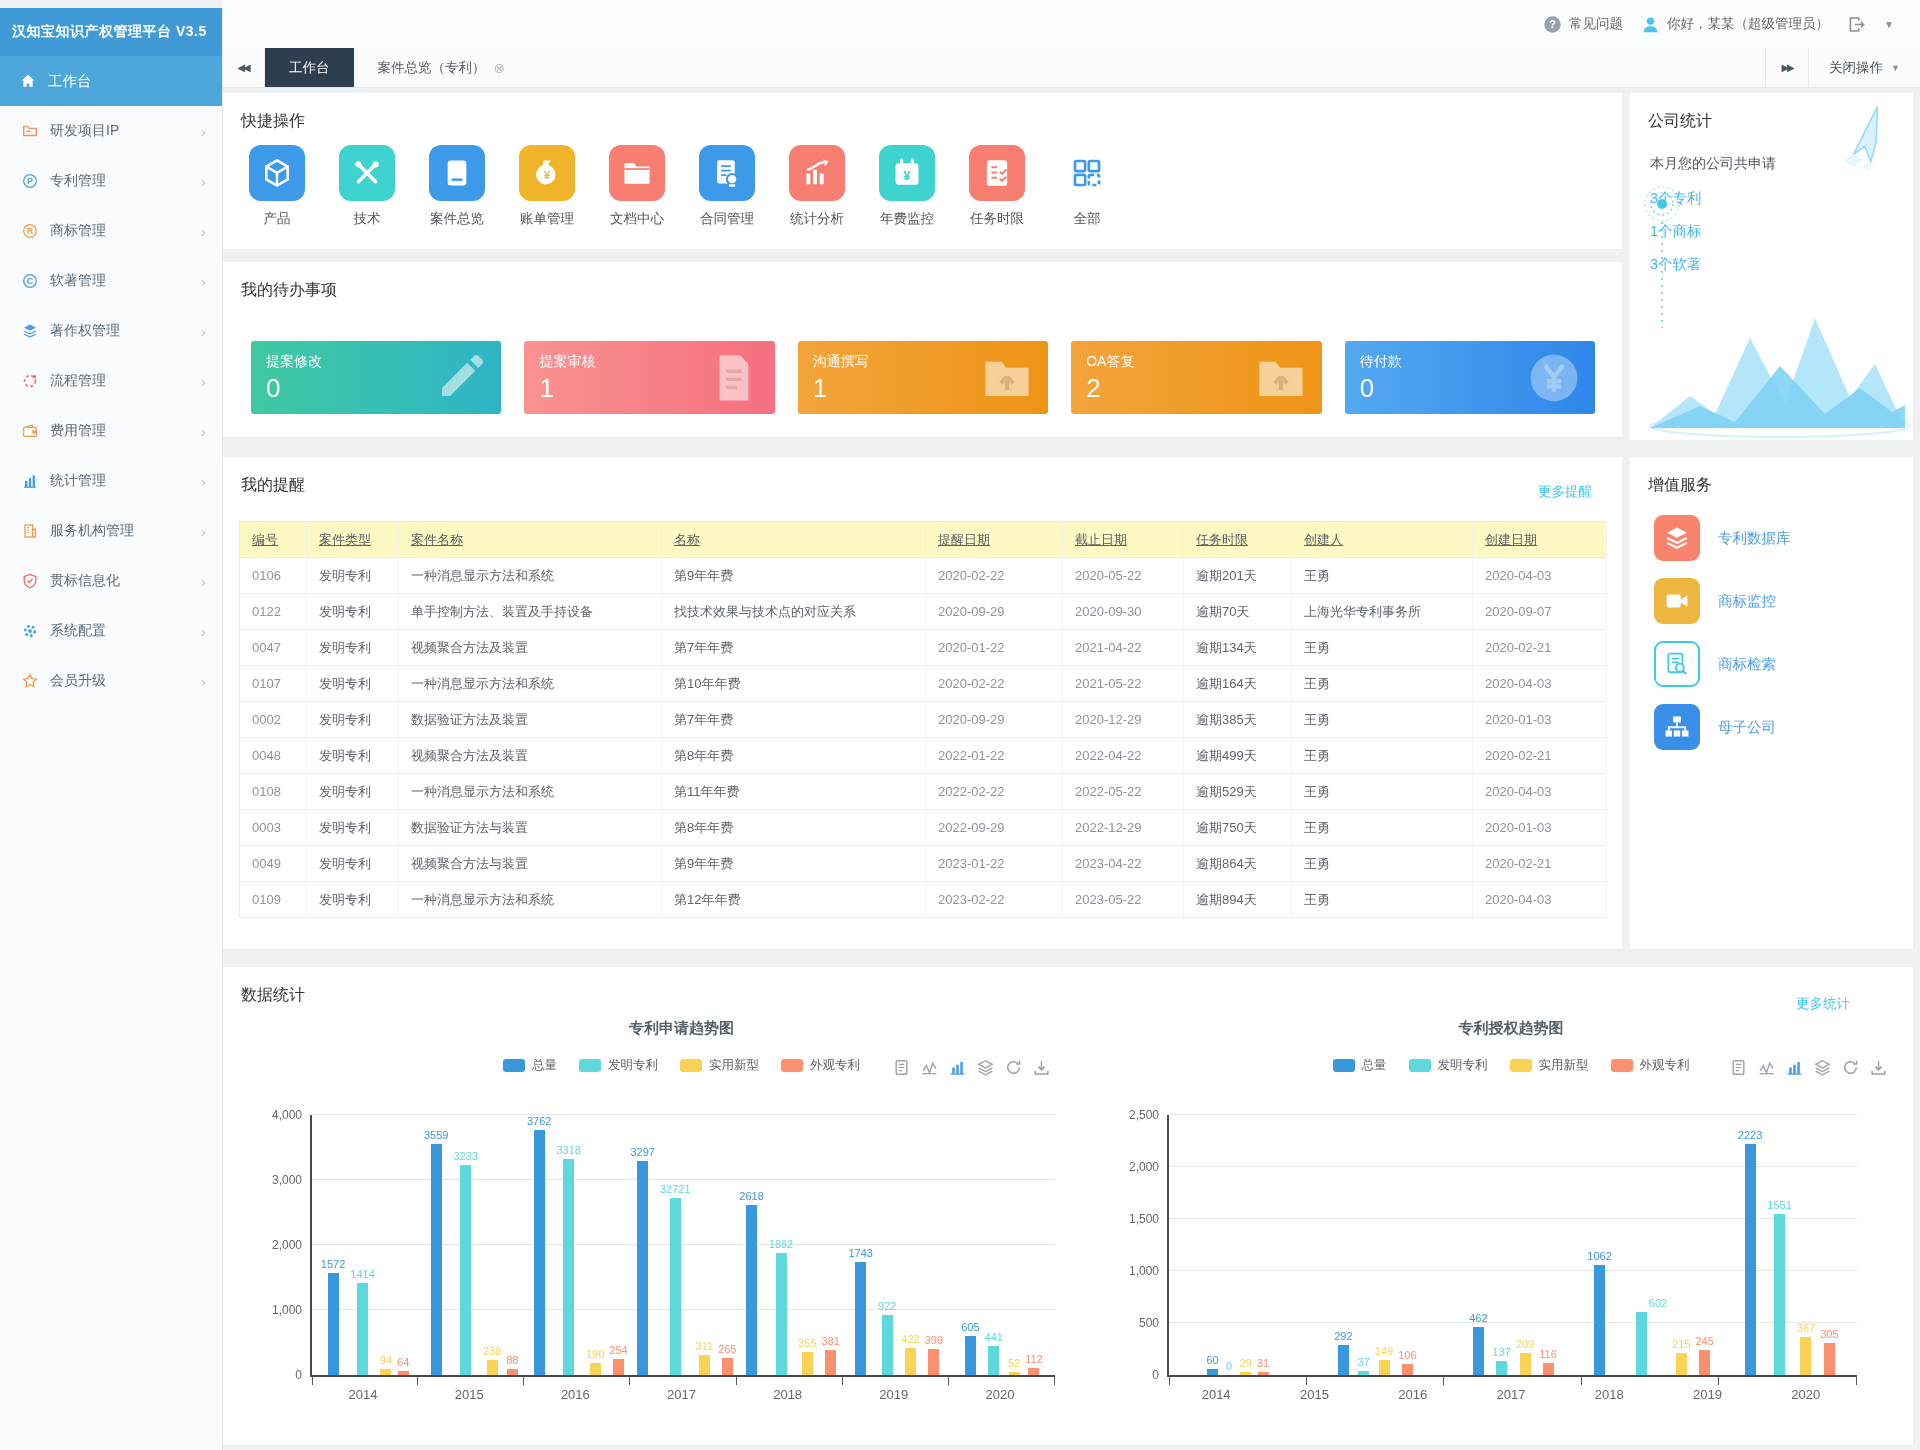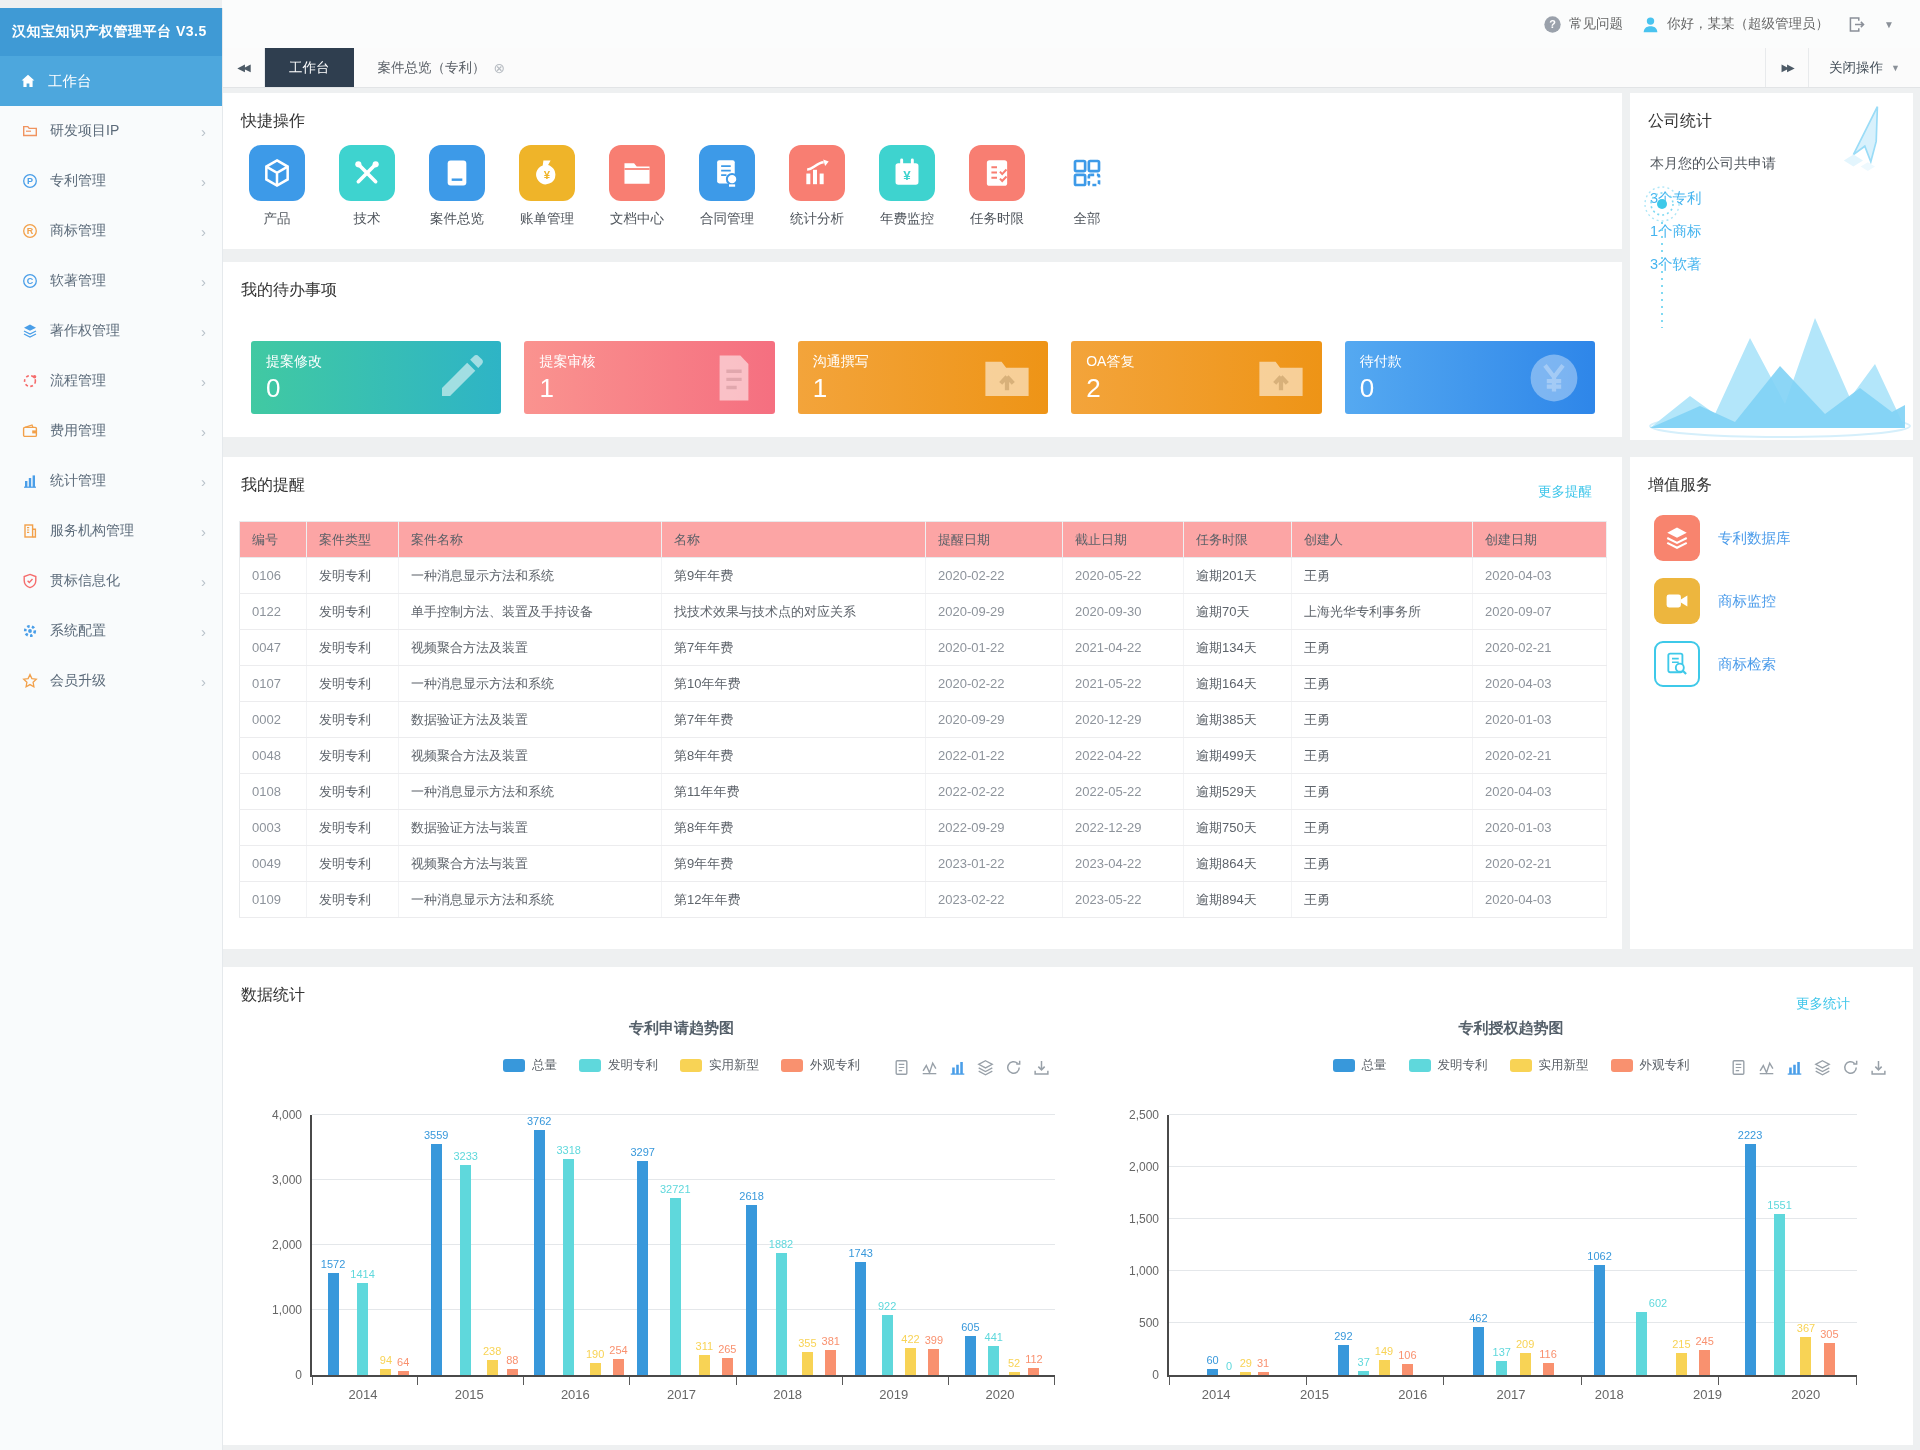--- a/index.html
+++ b/index.html
@@ -46,21 +46,21 @@
   
   .todo-row{position:absolute;left:28px;right:27px;top:59px;display:flex;gap:23px;}
   .tcard{flex:1;height:73px;border-radius:3px;position:relative;color:#fff;cursor:pointer;overflow:hidden;margin-top:20px;}
   .tcard .tlabel{position:absolute;left:15px;top:12px;font-size:14px;}
   .tcard .tcount{position:absolute;left:15px;top:32px;font-size:26px;}
   .tcard .ticon{position:absolute;right:14px;top:50%;transform:translateY(-50%);width:54px;height:54px;opacity:.55;}
   .tcard .ticon svg{width:100%;height:100%;display:block;}
   
   .rtable-wrap{position:absolute;left:16px;top:64px;right:16px;}
   table.rtable{border-collapse:collapse;table-layout:fixed;width:100%;border:1px solid #e8eaec;}
-  .rtable th{background:#fca5a5;color:#5a6067;font-weight:normal;font-size:13px;text-align:left;padding:0 12px;height:36px;border-bottom:1px solid #e8eaec;border-right:1px solid #eef0f2;box-sizing:border-box;white-space:nowrap;overflow:hidden;}
+  .rtable th{background:#fef9c3;color:#5a6067;font-weight:normal;font-size:13px;text-align:left;padding:0 12px;height:36px;border-bottom:1px solid #e8eaec;border-right:1px solid #eef0f2;box-sizing:border-box;white-space:nowrap;overflow:hidden;text-decoration:underline;}
   .rtable td{color:#5e646b;font-size:13px;padding:0 12px;height:36px;border-bottom:1px solid #ececee;border-right:1px solid #f2f3f5;box-sizing:border-box;white-space:nowrap;overflow:hidden;}
   .rtable td.dim{color:#8d939b;}
   
   .cs-sub{position:absolute;left:20px;top:62px;font-size:14px;color:#4f555c;}
   .cs-link{position:absolute;left:20px;font-size:14.5px;color:#45b4ef;cursor:pointer;}
   .cs-plane{position:absolute;right:14px;top:10px;width:72px;height:72px;}
   .cs-dots{position:absolute;left:10px;bottom:108px;width:44px;height:150px;}
   .cs-mount{position:absolute;left:0;right:0;bottom:0;height:140px;}
   .cs-mount svg,.cs-plane svg,.cs-dots svg{width:100%;height:100%;display:block;}
   
@@ -645,20 +645,32 @@
           <span class="stile" style="background: rgb(255, 255, 255); border: 2px solid rgb(62, 201, 233); color: rgb(62, 201, 233);">
             <svg viewBox="0 0 24 24">
               <rect x="4" y="2.4" width="13" height="17.2" rx="1.6" fill="none" stroke="currentColor" stroke-width="1.7"></rect>
               <path d="M7.4 7h6.2M7.4 10.4h6.2" stroke="currentColor" stroke-width="1.5"></path>
               <circle cx="14.6" cy="15.4" r="3.7" fill="#fff" stroke="currentColor" stroke-width="1.7"></circle>
               <path d="M17.2 18 20.4 21.2" stroke="currentColor" stroke-width="2"></path>
             </svg>
           </span>
           <span class="slabel">商标检索</span>
         </div>
+        <div class="srow">
+          <span class="stile" style="background: rgb(58, 143, 233); color: rgb(255, 255, 255);">
+            <svg viewBox="0 0 24 24">
+              <rect x="8.4" y="2.2" width="7.2" height="5.6" fill="#fff"></rect>
+              <path d="M12 7.8v3.2M4.4 15.2v-3h15.2v3" stroke="#fff" stroke-width="1.7" fill="none"></path>
+              <rect x="1.4" y="15.2" width="6" height="5.6" fill="#fff"></rect>
+              <rect x="9" y="15.2" width="6" height="5.6" fill="#fff"></rect>
+              <rect x="16.6" y="15.2" width="6" height="5.6" fill="#fff"></rect>
+            </svg>
+          </span>
+          <span class="slabel">母子公司</span>
+        </div>
       </div>
   </section>
 
   <section class="panel p-stats">
     <div class="ptitle">数据统计</div>
     <a class="more-link" style="top:28px;right:63px">更多统计</a>
     <div class="chart" id="chart0">
       <div class="chart-title" style="width: 743px;">专利申请趋势图</div>
       <div class="chart-legend" style="width: 743px;">
           <span class="legend-item">

